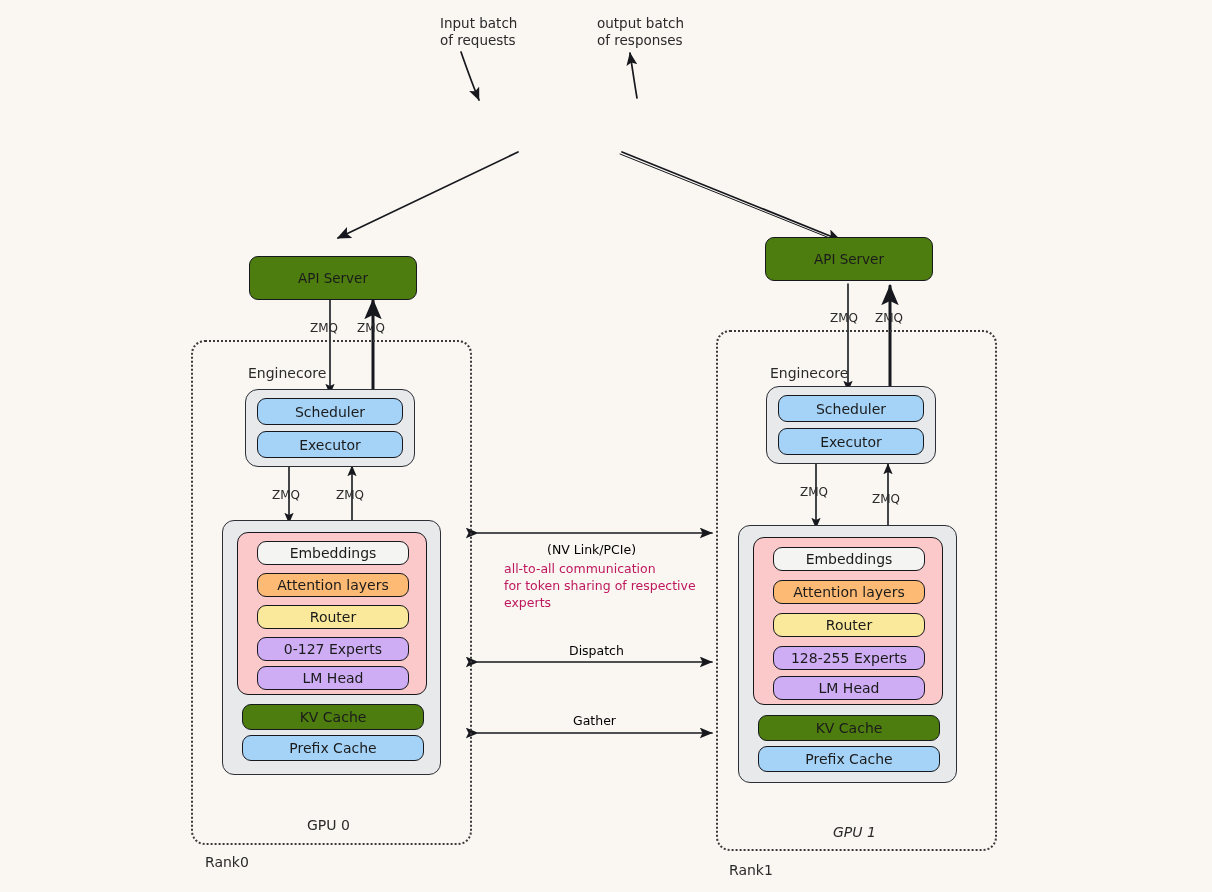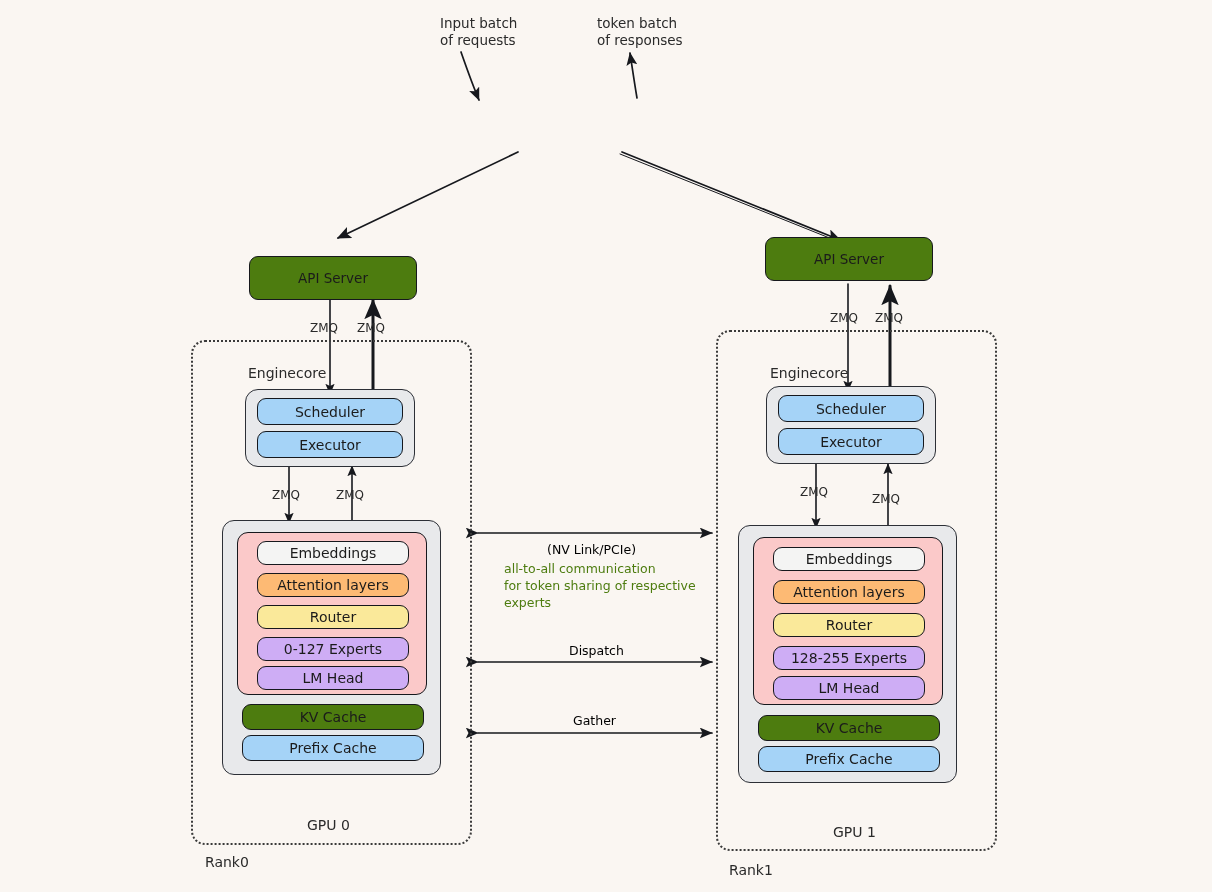--- a/index.html
+++ b/index.html
@@ -28,21 +28,21 @@
   .purple{background:#ceadf5;}
   .pinkwrap{background:#fbc9c9;border:1.6px solid #16181d;border-radius:11px;}
   .greywrap{background:#e8e9eb;border:1.8px solid #2c2f36;border-radius:13px;}
   .greywrap2{background:#e8e9eb;border:1.8px solid #2c2f36;border-radius:12px;}
 
   .dcontainer{position:absolute;border:2px dotted #3a3a3a;border-radius:14px;box-sizing:border-box;background:transparent;}
 
   .t-title{font-size:13.5px;}
   .t-small{font-size:14px;}
   .t-zmq{font-size:12px;}
-  .red{color:#4d7c0f;}
+  .red{color:#be185d;}
   .center-note{position:absolute;font-size:12.5px;line-height:1.35;white-space:pre;}
 </style>
 </head>
 <body>
 
 <div id="stage">
 
   <svg id="wires" viewBox="0 0 1212 892">
     <defs>
       <marker id="ah" markerWidth="9" markerHeight="9" refX="7.2" refY="3.2" orient="auto">
@@ -80,21 +80,21 @@
       <path d="M888,528 L888,464" stroke-width="1.6" marker-end="url(#ahs)"></path>
 
       <path d="M478,533 L712,533" stroke-width="1.7" marker-start="url(#ah)" marker-end="url(#ah)"></path>
       <path d="M478,662 L712,662" stroke-width="1.7" marker-start="url(#ah)" marker-end="url(#ah)"></path>
       <path d="M478,733 L712,733" stroke-width="1.7" marker-start="url(#ah)" marker-end="url(#ah)"></path>
     </g>
   </svg>
 
   <div class="lbl t-title" style="left:440px;top:15px;">Input batch
 of requests</div>
-  <div class="lbl t-title" style="left:597px;top:15px;">token batch
+  <div class="lbl t-title" style="left:597px;top:15px;">output batch
 of responses</div>
 
 
   <div class="node box green t-title" style="left:249px;top:256px;width:168px;height:44px;">
     <span>API Server</span>
   </div>
 
   <div class="lbl t-zmq" style="left:310px;top:321px;">ZMQ</div>
   <div class="lbl t-zmq" style="left:357px;top:321px;">ZMQ</div>
 
@@ -185,21 +185,21 @@
       </div>
     </div>
     <div class="node box green t-small" style="left:19px;top:189px;width:182px;height:26px;">
       <span>KV Cache</span>
     </div>
     <div class="node box blue t-small" style="left:19px;top:220px;width:182px;height:26px;">
       <span>Prefix Cache</span>
     </div>
   </div>
 
-  <div class="lbl t-small" style="left:833px;top:824px;">GPU 1</div>
+  <div class="lbl t-small" style="left:833px;top:824px;font-style:italic;">GPU 1</div>
   <div class="lbl t-small" style="left:729px;top:862px;">Rank1</div>
 
   <div class="center-note" style="left:547px;top:542px;">(NV Link/PCIe)</div>
   <div class="center-note red" style="left:504px;top:561px;">all-to-all communication
 for token sharing of respective
 experts</div>
   <div class="center-note" style="left:569px;top:643px;text-align:center;">Dispatch</div>
   <div class="center-note" style="left:573px;top:713px;">Gather</div>
 
 </div>

